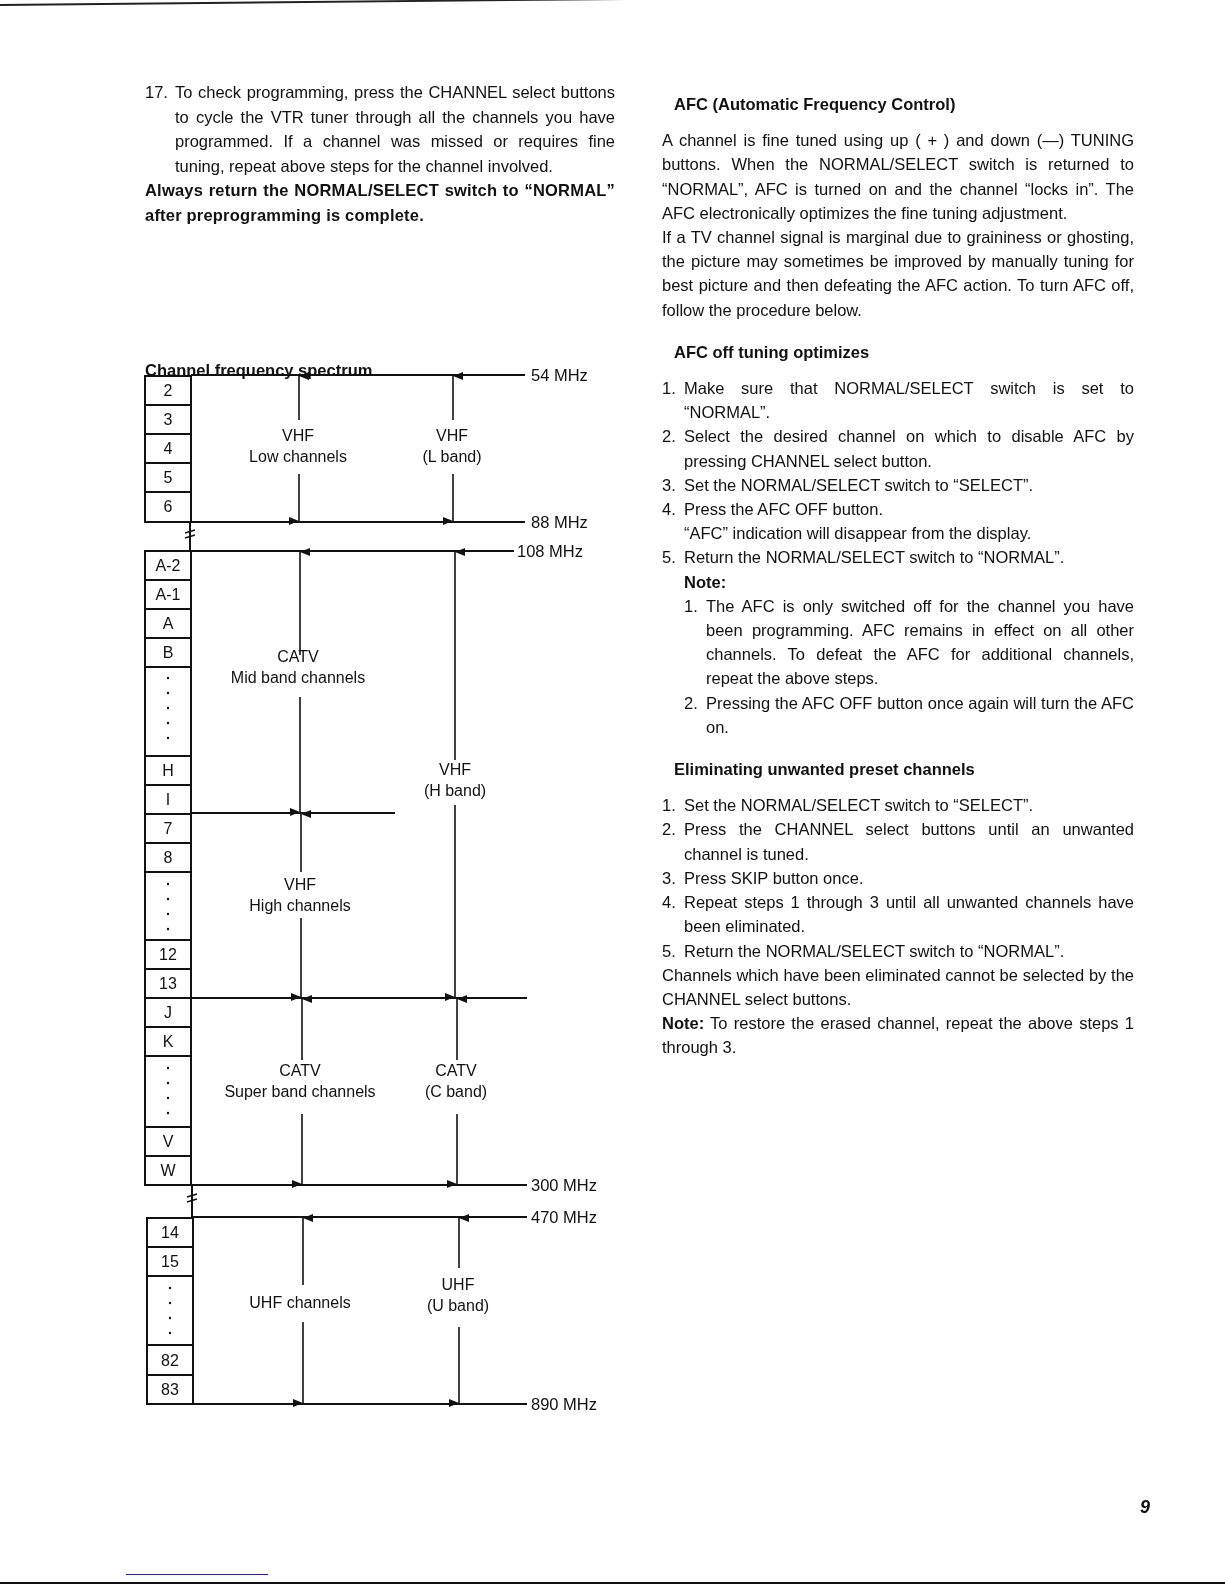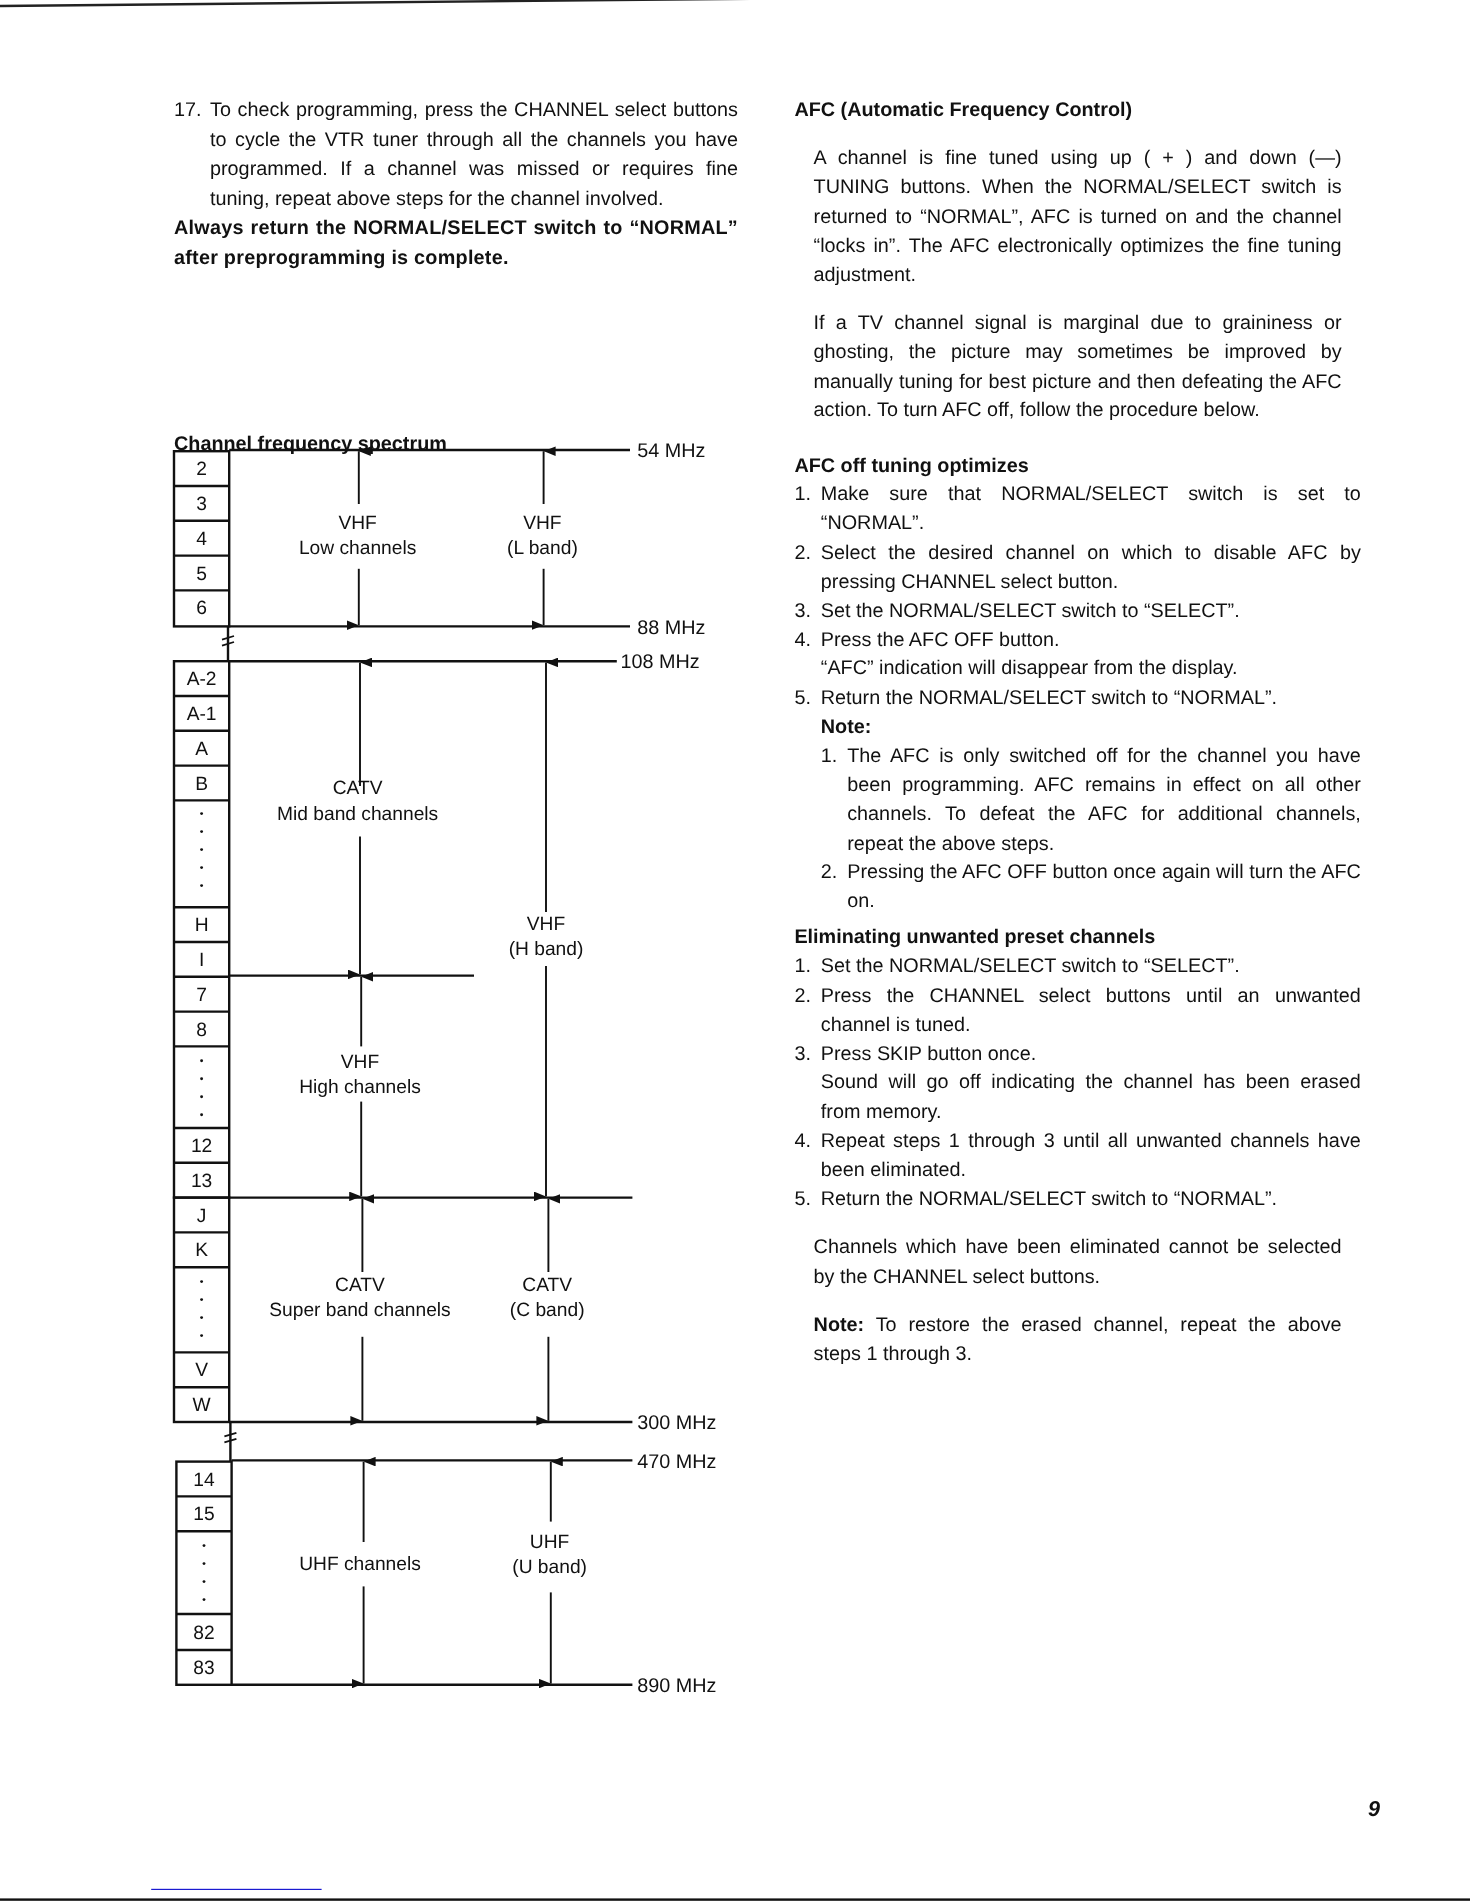--- a/index.html
+++ b/index.html
@@ -12,22 +12,22 @@
 
   .leftcol { position: absolute; left: 145px; top: 80px; width: 470px; font-size: 16.5px; line-height: 24.5px; }
   .step13 { display: flex; }
   .step13 .num { width: 30px; flex: none; }
   .step13 .txt { text-align: justify; }
   .always { margin-top: 0; font-weight: bold; text-align: justify; font-size: 16.5px; letter-spacing: 0.2px; }
 
   .spec-title { position: absolute; left: 145px; top: 332px; font-weight: bold; font-size: 16.5px; margin-top: 29px; }
 
   .rightcol { position: absolute; left: 662px; top: 80px; width: 472px; font-size: 16.5px; line-height: 24.2px; }
-  .rightcol p { margin: 16px; text-align: justify; }
-  .rightcol h3 { margin: 0; font-size: 16.5px; font-weight: bold; }
+  .rightcol p { margin: 0; text-align: justify; }
+  .rightcol h3 { margin: 12px; font-size: 16.5px; font-weight: bold; }
   .rightcol .gap { height: 6px; }
   .olist { margin: 0; padding: 0; list-style: none; }
   .olist li { display: flex; }
   .olist li .n { width: 22px; flex: none; }
   .olist li .b { flex: 1; text-align: justify; }
   .notehead { font-weight: bold; }
   .sublist { margin: 0; padding: 0; list-style: none; }
   .sublist li { display: flex; }
   .sublist li .n { width: 22px; flex: none; }
   .sublist li .b { flex: 1; text-align: justify; }
@@ -263,21 +263,21 @@
     <li>
         <span class="n">1.</span>
         <span class="b">Set the NORMAL/SELECT switch to “SELECT”.</span>
       </li>
     <li>
         <span class="n">2.</span>
         <span class="b">Press the CHANNEL select buttons until an unwanted channel is tuned.</span>
       </li>
     <li>
         <span class="n">3.</span>
-        <span class="b"><span>Press SKIP button once.</span><br><span>Sound will go off indicating the channel has been erased from memory.</span></span>
+        <span class="b"><span>Press SKIP button once.</span><br></span>
       </li>
     <li>
         <span class="n">4.</span>
         <span class="b">Repeat steps 1 through 3 until all unwanted channels have been eliminated.</span>
       </li>
     <li>
         <span class="n">5.</span>
         <span class="b">Return the NORMAL/SELECT switch to “NORMAL”.</span>
       </li>
   </ul>

